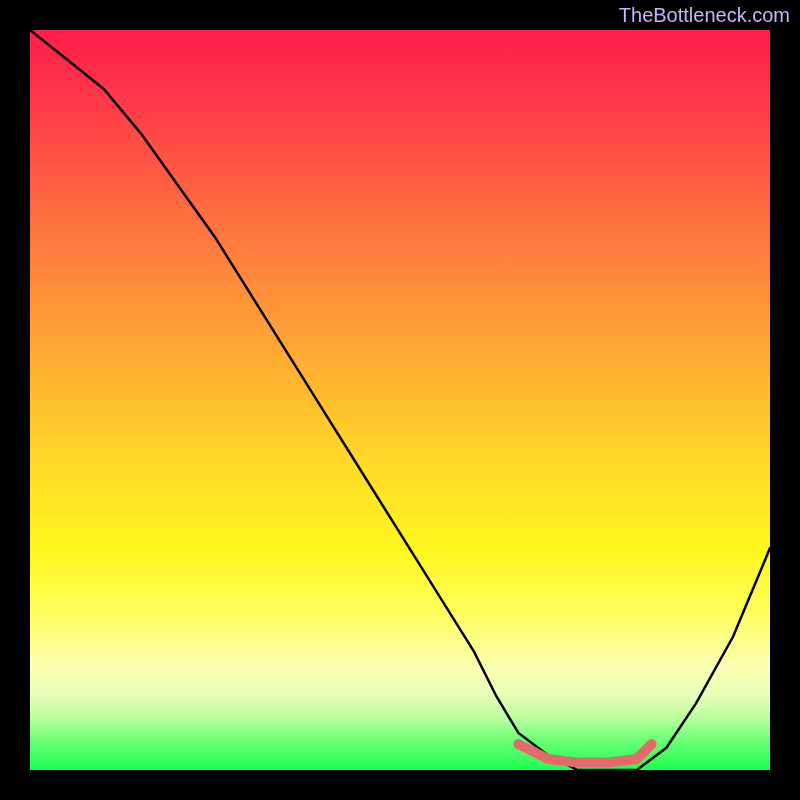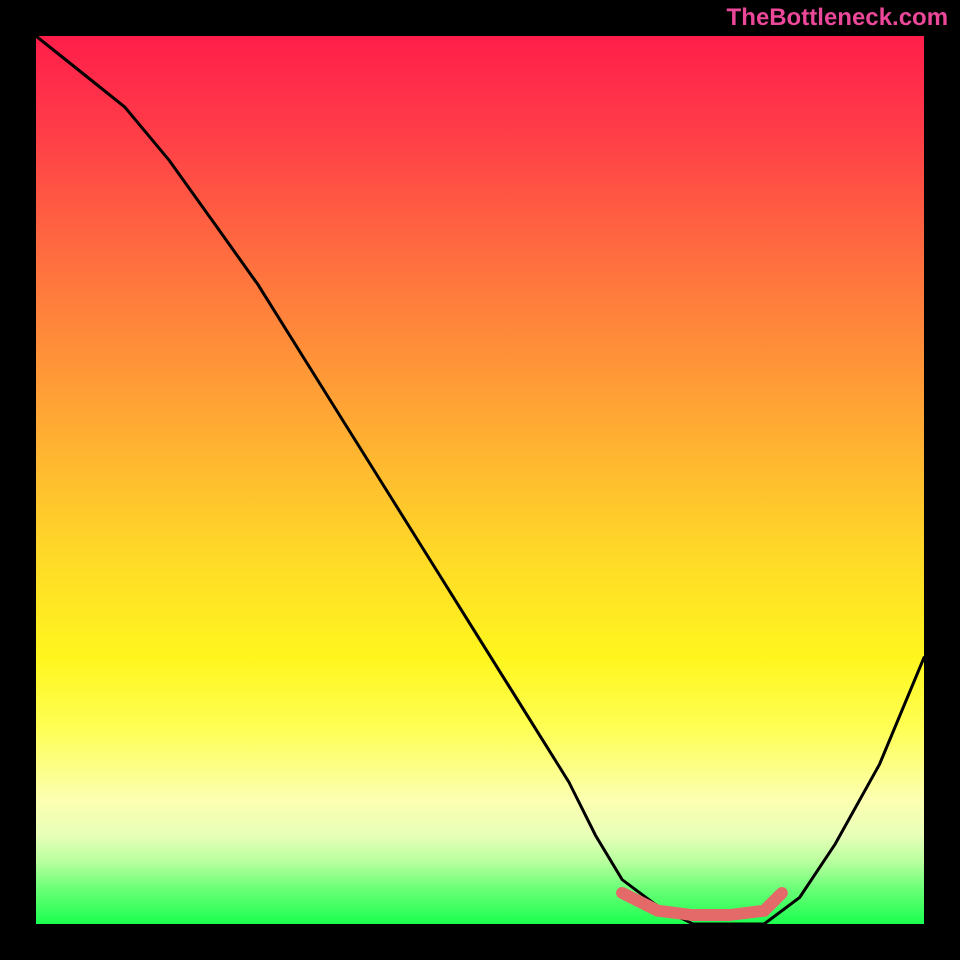--- a/index.html
+++ b/index.html
@@ -13,23 +13,23 @@
   }
   .container {
     position: relative;
     width: 800px;
     height: 800px;
   }
   .attribution {
     position: absolute;
     top: 4px;
     right: 10px;
-    color: #ec4899;
+    color: #c4b5fd;
     font-size: 20px;
-    font-weight: bold;
+    font-weight: normal;
     z-index: 10;
   }
   .plot-area {
     position: absolute;
     left: 30px;
     top: 30px;
     width: 740px;
     height: 740px;
     overflow: hidden;
   }

